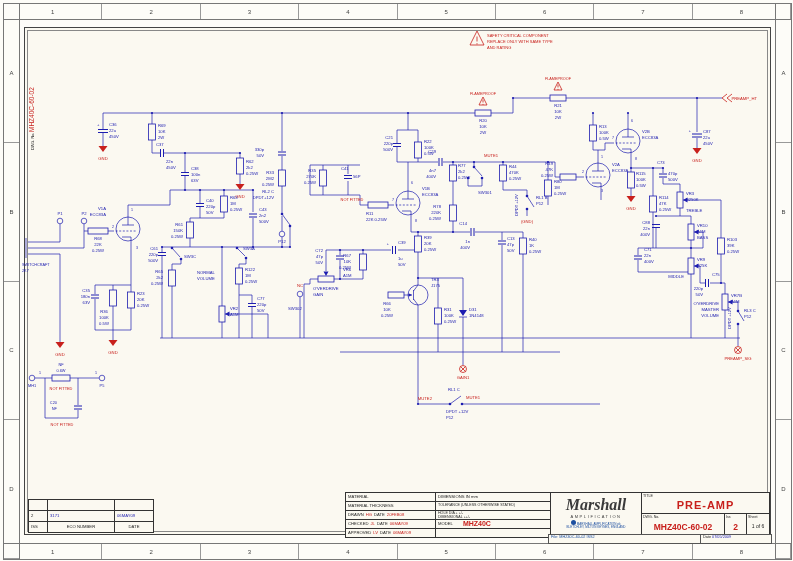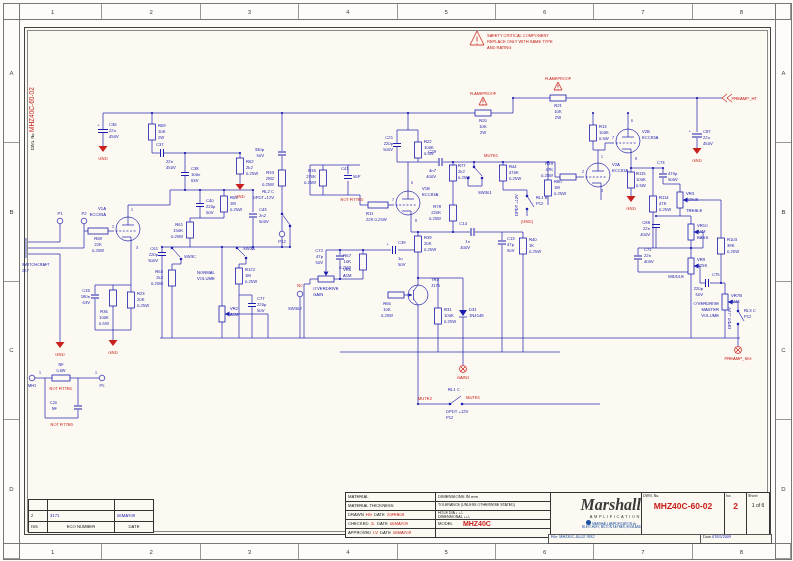--- a/index.html
+++ b/index.html
@@ -39,21 +39,21 @@
   .tbl .cl:last-child{border-right:none;}
   .red{color:#c8201c;}
   .blue{color:#1d1db0;}
   .lab{color:#222;}
   #eco{left:28px;top:499px;width:124px;}
   #eco .rw{height:10px;}
   #mat{left:345px;top:492px;width:205px;}
   #title-block{left:550px;top:492px;width:218px;height:41px;position:absolute;
                border:1px solid #333;background:#fbf9f1;display:flex;}
   #logo-cell{width:90px;border-right:1px solid #333;display:flex;flex-direction:column;
-             align-items:flex-end;justify-content:center;}
+             align-items:center;justify-content:center;}
   #logo-script{font-family:"Liberation Serif",serif;font-style:italic;font-weight:bold;
                font-size:16px;color:#3a3a3a;line-height:1;}
   #logo-sub{font-size:4px;letter-spacing:1.6px;color:#3a3a3a;margin-top:.5px;}
   .addr{font-size:3px;color:#1d4fa0;text-align:center;line-height:1.15;margin-top:1px;}
   #tb-right{flex:1;display:flex;flex-direction:column;}
   #tb-title-row{height:20px;border-bottom:1px solid #333;position:relative;}
   .tiny{font-size:3.6px;color:#222;position:absolute;left:1px;top:1px;}
   #tb-title{position:absolute;left:0;right:0;top:6px;text-align:center;
             font-size:11px;font-weight:bold;color:#c8201c;letter-spacing:1px;}
   #tb-bottom-row{flex:1;display:flex;}
@@ -617,20 +617,24 @@
 <div id="title-block">
   <div id="logo-cell">
     <div id="logo-script">Marshall</div>
     <div id="logo-sub">AMPLIFICATION</div>
     <div class="addr"><span class="badge"></span>
       <span>MARSHALL AMPLIFICATION plc</span><br>
       <span>BLETCHLEY, MILTON KEYNES, ENGLAND</span>
     </div>
   </div>
   <div id="tb-right">
+    <div id="tb-title-row">
+      <span class="tiny">TITLE</span>
+      <div id="tb-title">PRE-AMP</div>
+    </div>
     <div id="tb-bottom-row">
       <div id="tb-dwg">
         <span class="tiny">DWG. No.</span>
         <div id="tb-dwgno">MHZ40C-60-02</div>
       </div>
       <div id="tb-iss">
         <span class="tiny">Iss</span>
         <div id="tb-issval">2</div>
       </div>
       <div id="tb-sheet">

